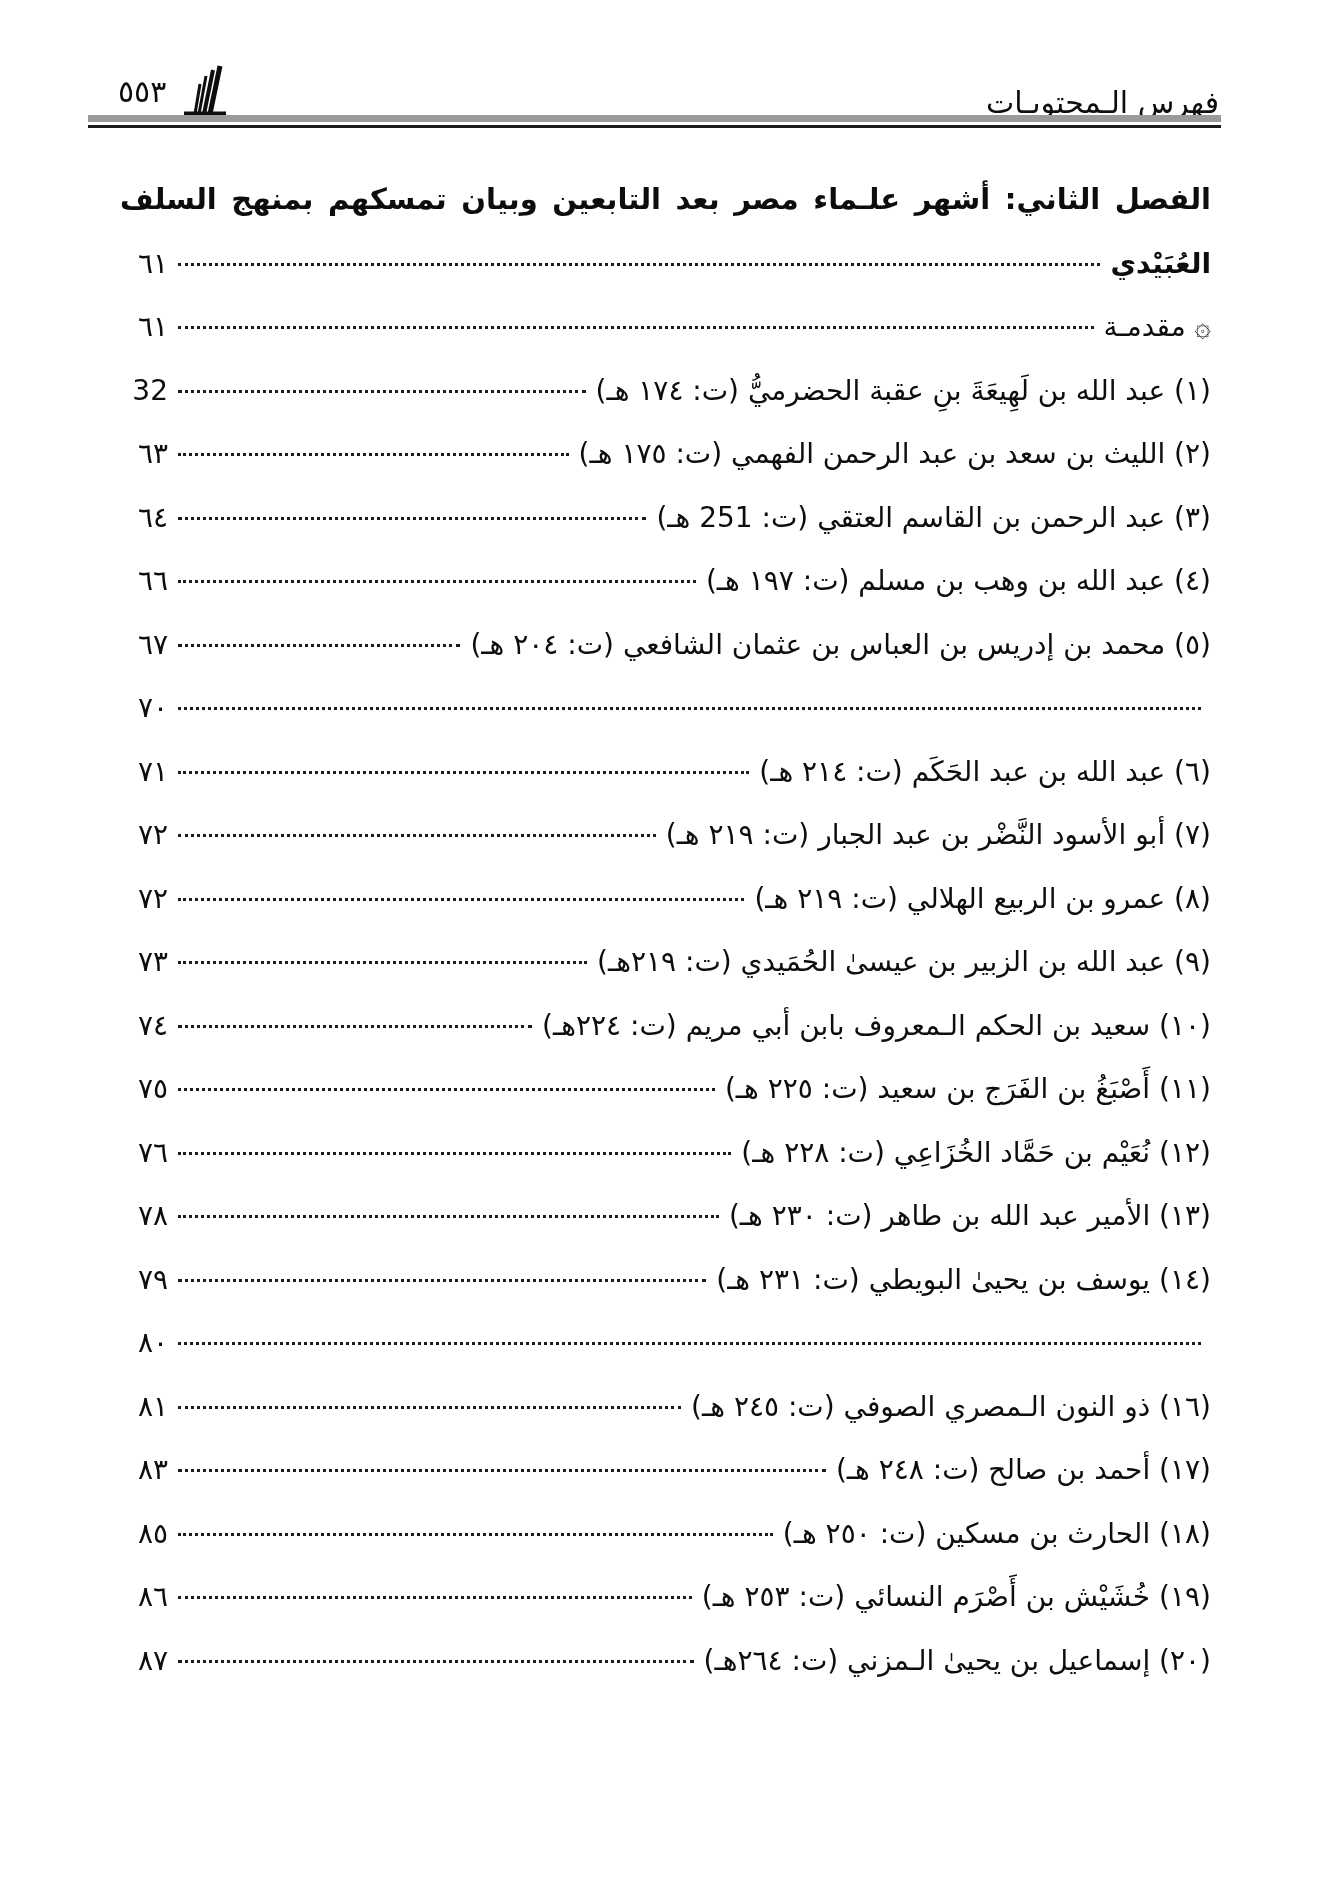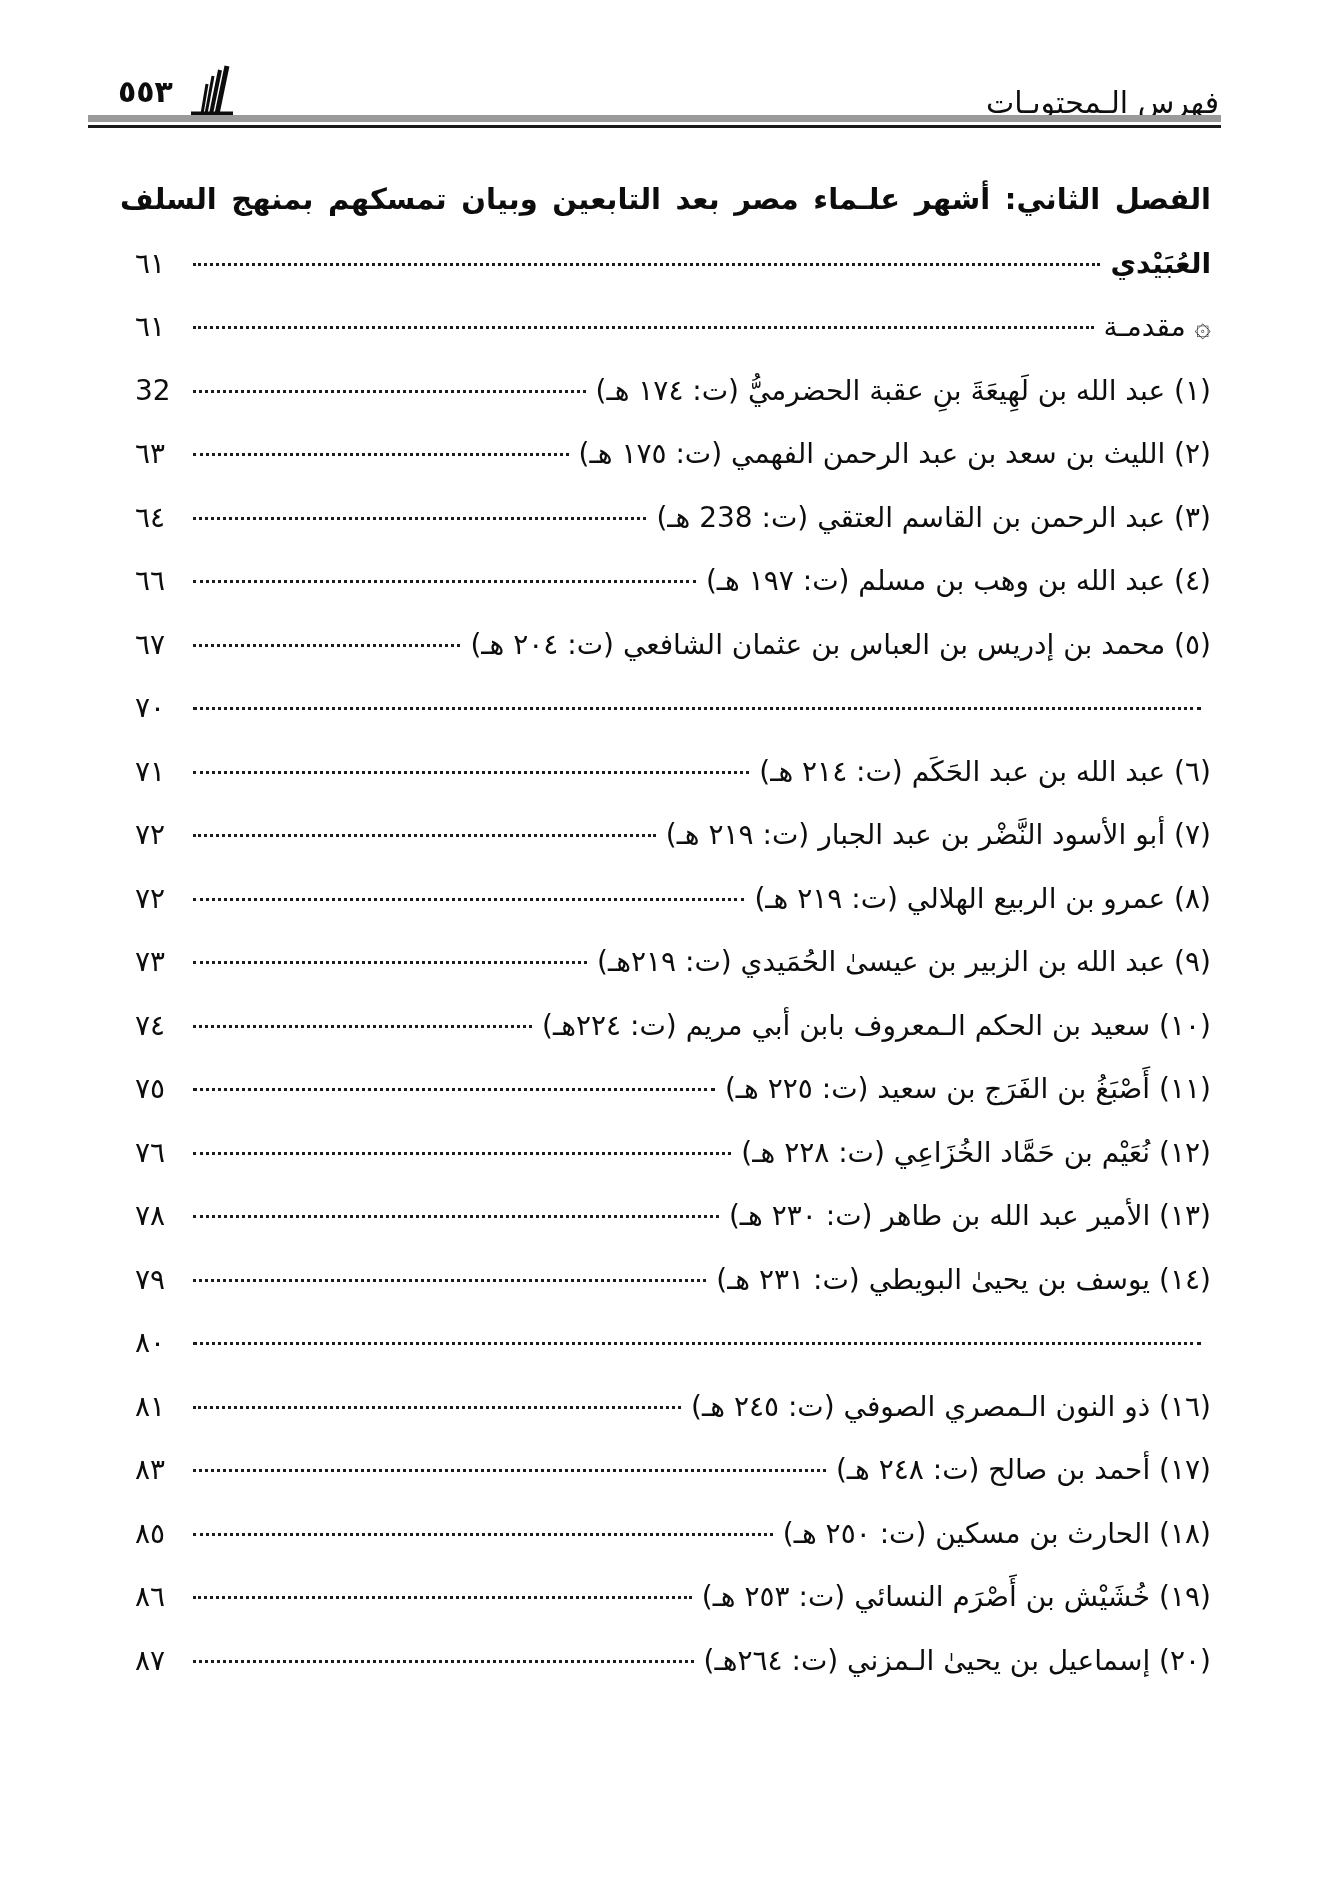--- a/index.html
+++ b/index.html
@@ -17,21 +17,21 @@
   .header {
     position:absolute; top:62px; right:120px; left:118px;
     display:flex; justify-content:space-between; align-items:flex-end;
   }
   .header-title {
     font-size:30px; font-weight:normal; letter-spacing:0.5px;
   }
   .folio {
     display:flex; align-items:center; gap:14px; direction:ltr;
   }
-  .folio-number { font-size:30px; font-weight:bold; }
+  .folio-number { font-size:30px; font-weight:normal; }
   .pages-icon svg { display:block; }
   .rule-wrap { position:absolute; top:115px; left:88px; right:118px; }
   .rule-thick { height:7px; background:#9a9a9a; }
   .rule-thin  { height:3px; background:#1a1a1a; margin-top:3px; }
   
   .toc {
     position:absolute; top:168px; right:128px; left:120px;
   }
   .row {
     display:flex; align-items:baseline;
@@ -49,21 +49,21 @@
   }
   .row.bold .entry-text { font-weight:bold; }
   .entry-text { flex:0 0 auto;text-align:center; }
   .leader {
     flex:1 1 auto;
     margin:0 10px 0 10px;
     border-bottom:3px dotted #1c1c1c;
     transform:translateY(-7px);
     min-width:30px;
   }
-  .entry-page { flex:0 0 auto; min-width:48px; text-align:left;margin-left:15px; }
+  .entry-page { flex:0 0 auto; min-width:48px; text-align:right; }
 </style>
 </head>
 <body>
 
 <div class="page">
 
   <div class="header">
     <div class="header-title">فهرس الـمحتويـات</div>
     <div class="folio">
       <span class="folio-number">٥٥٣</span>
@@ -109,21 +109,21 @@
     <span class="entry-page">32</span>
   </div>
 
   <div class="row">
     <span class="entry-text">(٢) الليث بن سعد بن عبد الرحمن الفهمي (ت: ١٧٥ هـ)</span>
     <span class="leader"></span>
     <span class="entry-page">٦٣</span>
   </div>
 
   <div class="row">
-    <span class="entry-text">(٣) عبد الرحمن بن القاسم العتقي (ت: 238 هـ)</span>
+    <span class="entry-text">(٣) عبد الرحمن بن القاسم العتقي (ت: 251 هـ)</span>
     <span class="leader"></span>
     <span class="entry-page">٦٤</span>
   </div>
 
   <div class="row">
     <span class="entry-text">(٤) عبد الله بن وهب بن مسلم (ت: ١٩٧ هـ)</span>
     <span class="leader"></span>
     <span class="entry-page">٦٦</span>
   </div>
 

